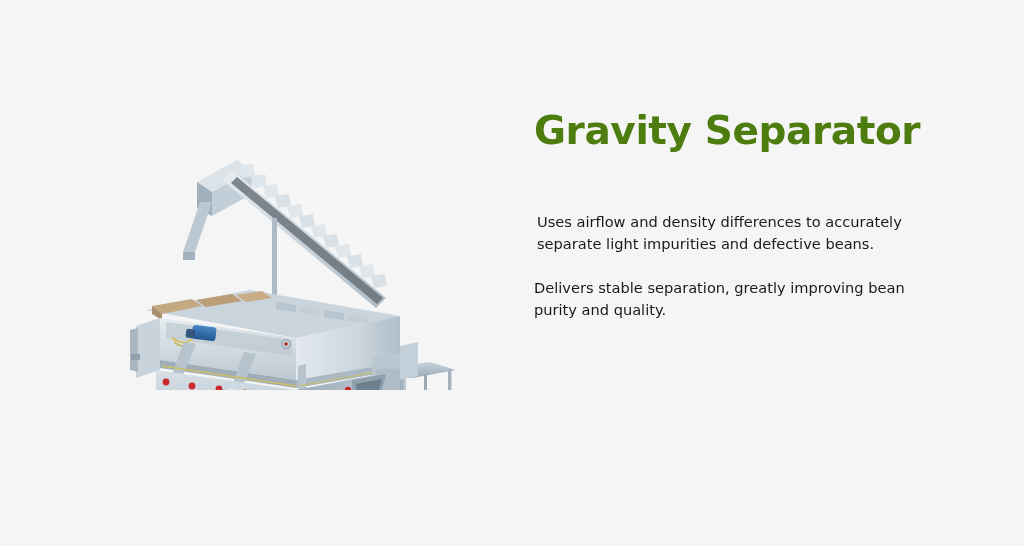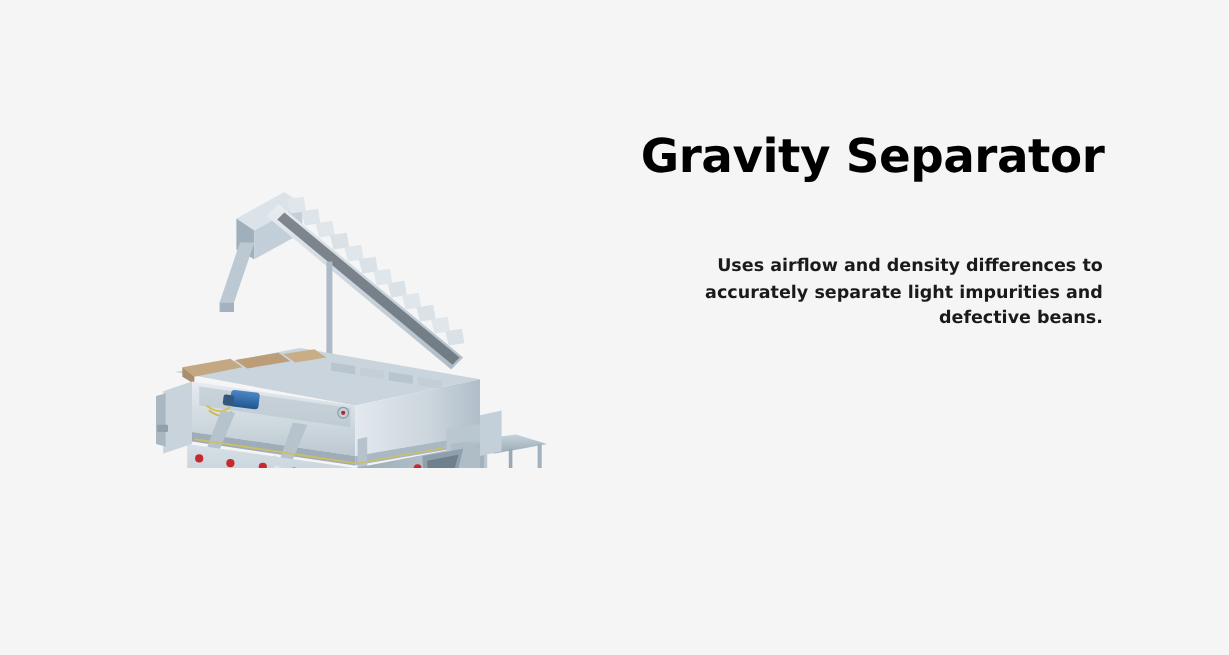--- a/index.html
+++ b/index.html
@@ -26,34 +26,33 @@
     position: absolute;
     left: 534px;
     top: 108px;
     width: 400px;
   }
   .title {
     font-family: "DejaVu Sans", sans-serif;
     font-size: 39px;
     font-weight: 700;
     letter-spacing: -0.4px;
-    color: #000000;
+    color: #4d7c0f;
     line-height: 46px;
     margin: 0;
     white-space: nowrap;
   }
   .para {
     font-family: "DejaVu Sans", sans-serif;
     font-size: 14.6px;
-    font-weight: 700;
+    font-weight: 400;
     line-height: 21.5px;
     color: #1a1a1a;
     margin: 0;
     width: 382px;
-    text-align: right;
   }
   .para-1 { margin-top: 57px; margin-left: 3px; }
   .para-2 { margin-top: 23px; }
   .para-3 { margin-top: 23px; }
 
   
   .photo {
     position: absolute;
     left: 100px;
     top: 130px;
@@ -253,15 +252,16 @@
         <path d="M36 196 L60 188 L60 240 L36 248 Z" fill="#c8d3db"></path>
         <path d="M30 200 L38 198 L38 242 L30 240 Z" fill="#a9b7c2"></path>
         <rect x="31" y="224" width="9" height="6" rx="1" fill="#92a0ac"></rect>
       </g>
     </svg>
   </div>
 
   <div class="text-col">
     <h1 class="title">Gravity Separator</h1>
     <p class="para para-1">Uses airflow and density differences to accurately separate light impurities and defective beans.</p>
+    <p class="para para-2">Delivers stable separation, greatly improving bean purity and quality.</p>
   </div>
 
 </div>
 
 </body></html>

